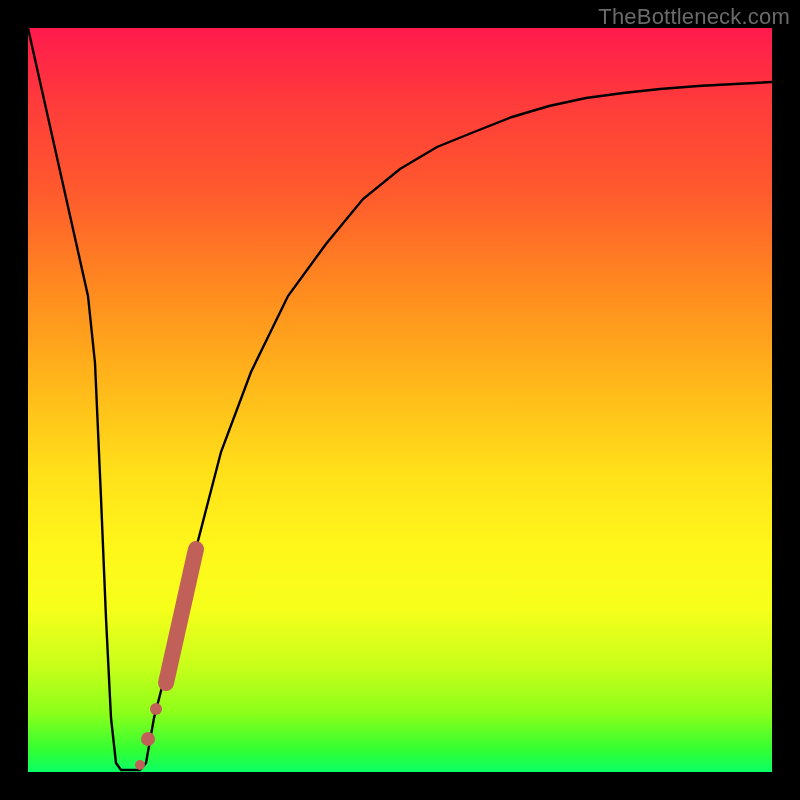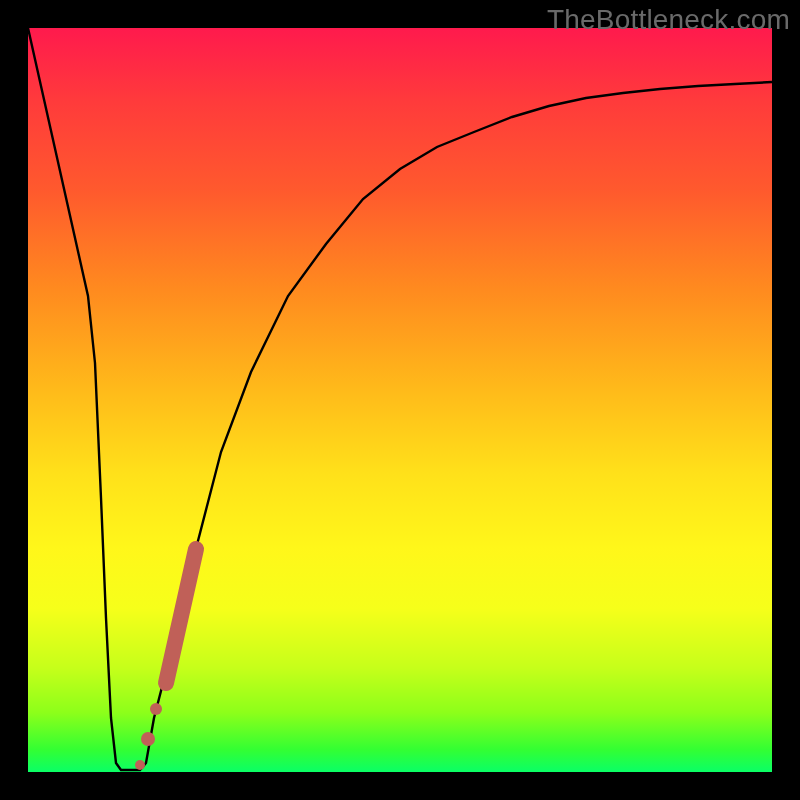--- a/index.html
+++ b/index.html
@@ -36,21 +36,21 @@
       #c6ff1a 86%,
       #8dff1a 92%,
       #33ff33 97%,
       #0aff66 100%);
   }
   .watermark {
     position: absolute;
     top: 4px;
     right: 10px;
     color: #6a6a6a;
-    font-size: 28px;
+    font-size: 22px;
     letter-spacing: 0.2px;
     user-select: none;
   }
   svg.curve {
     position: absolute;
     left: 0; top: 0;
     width: 744px; height: 744px;
   }
 </style>
 </head>

